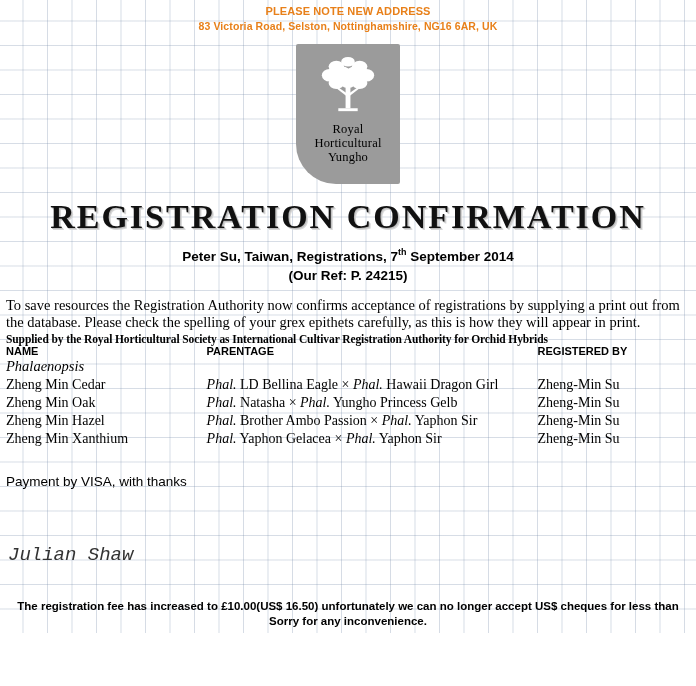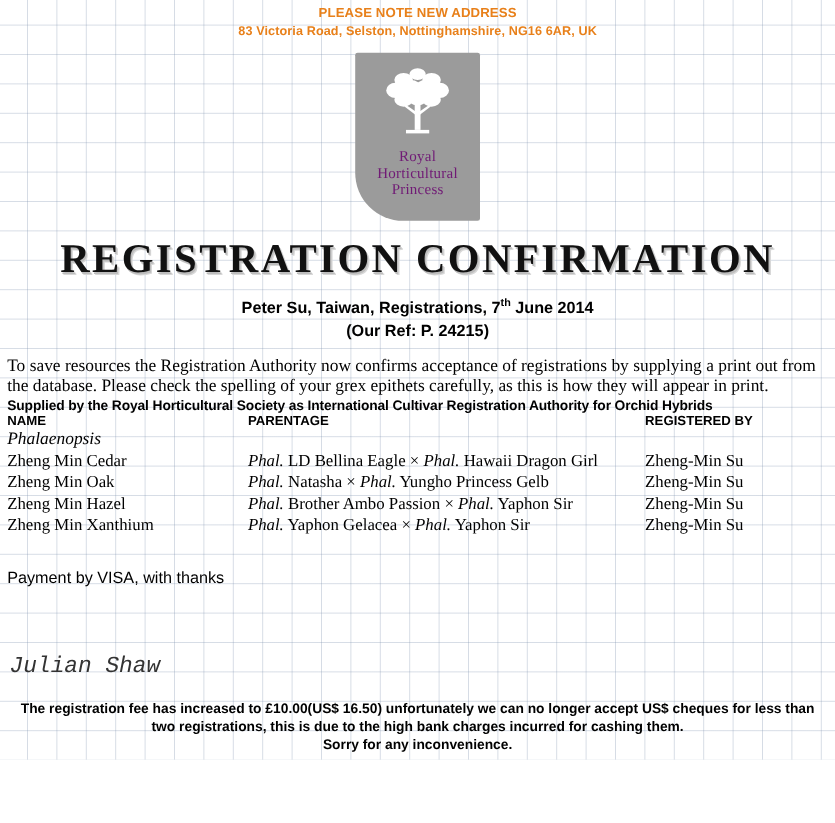--- a/index.html
+++ b/index.html
@@ -51,21 +51,21 @@
     margin-top: 10px;
     display: flex;
     justify-content: center;
   }
   .logo {
     position: relative;
     width: 104px;
     height: 140px;
     background: #9b9b9b;
     border-radius: 2px 2px 2px 40px;
-    color: #701a75;
+    color: #000000;
     font-family: "Liberation Serif", serif;
     text-align: center;
   }
   .logo .tree {
     margin: 10px auto 2px auto;
     width: 62px;
     height: 62px;
   }
   .logo .rhs-text {
     font-size: 12.5px;
@@ -96,21 +96,21 @@
   .subtitle sup { font-size: 9px; }
 
   .para {
     margin: 12px 6px 0 6px;
     font-size: 14.5px;
     line-height: 17.5px;
     text-align: left;
   }
   .supplied {
     margin: 1px 6px 0 6px;
-    font-family: Liberation Sans, sans-serif;
+    font-family: Liberation Serif, serif;
     font-size: 11.5px;
     font-weight: bold;
     letter-spacing: -0.1px;
   }
 
   table.reg {
     margin: 0 6px;
     width: 682px;
     border-collapse: collapse;
     font-size: 14px;
@@ -194,29 +194,29 @@
             <ellipse cx="44" cy="30" rx="8" ry="6"></ellipse>
             <ellipse cx="32" cy="28" rx="9" ry="7"></ellipse>
             <rect x="29.5" y="30" width="5" height="26"></rect>
             <path d="M30 40 L20 33 L21 36 L30 43 Z"></path>
             <path d="M34 40 L44 33 L43 36 L34 43 Z"></path>
             <rect x="22" y="56" width="20" height="3"></rect>
           </g>
         </svg>
         <div class="rhs-text">Royal</div>
         <div class="rhs-text">Horticultural</div>
-        <div class="rhs-text">Princess</div>
+        <div class="rhs-text">Yungho</div>
       </div>
     </div>
 
     <div class="title">REGISTRATION CONFIRMATION</div>
 
     <div class="subtitle">
       <div>
-        <span>Peter Su, Taiwan, Registrations, 7</span><sup>th</sup><span> June 2014</span>
+        <span>Peter Su, Taiwan, Registrations, 7</span><sup>th</sup><span> September 2014</span>
       </div>
       <div>(Our Ref: P. 24215)</div>
     </div>
 
     <div class="para">To save resources the Registration Authority now confirms acceptance of registrations by supplying a print out from the database.  Please check the spelling of your grex epithets carefully, as this is how they will appear in print.</div>
     <div class="supplied">Supplied by the Royal Horticultural Society as International Cultivar Registration Authority  for Orchid Hybrids</div>
 
     <table class="reg">
       <thead>
         <tr>
@@ -253,18 +253,17 @@
     </table>
 
     <div class="accepted">
       <div>Payment by VISA, with thanks</div>
     </div>
 
     <div class="signature">Julian Shaw</div>
 
     <div class="footer">
       <div>The registration fee has increased to £10.00(US$ 16.50) unfortunately we can no longer accept US$ cheques for less than</div>
-      <div>two registrations, this is due to the high bank charges incurred for cashing them.</div>
       <div>Sorry for any inconvenience.</div>
     </div>
 
   </div>
 </div>
 
 </body></html>

